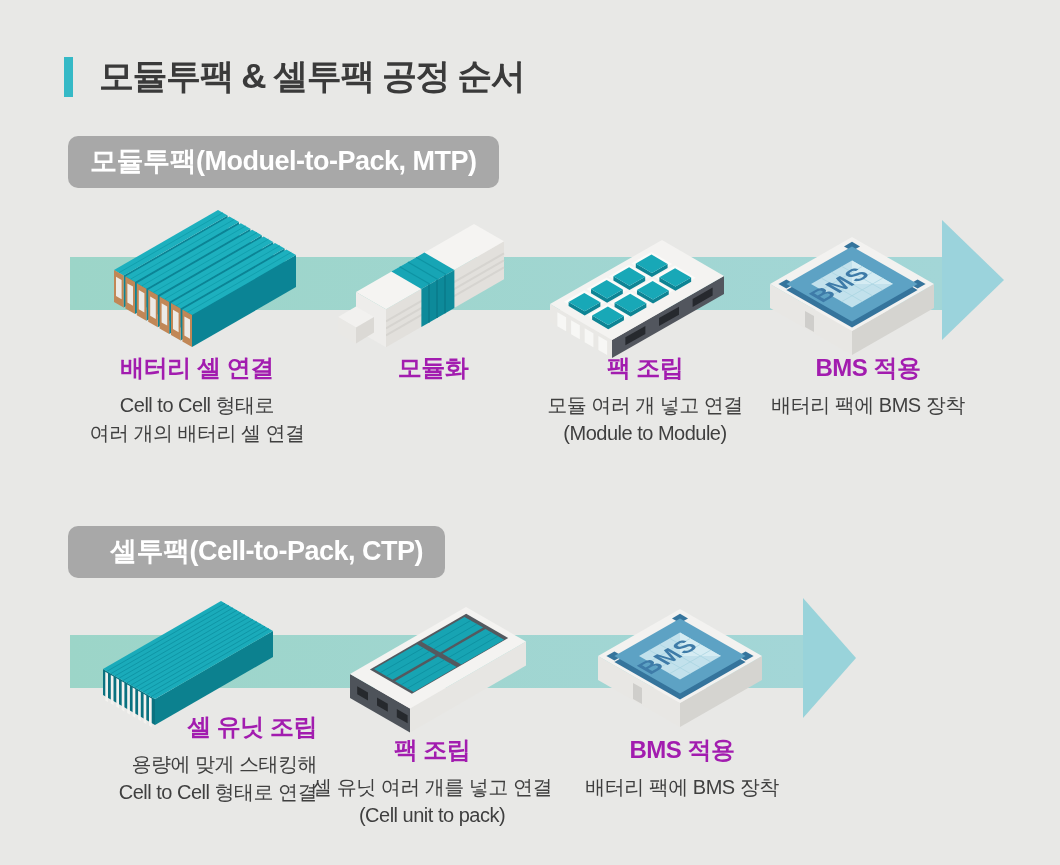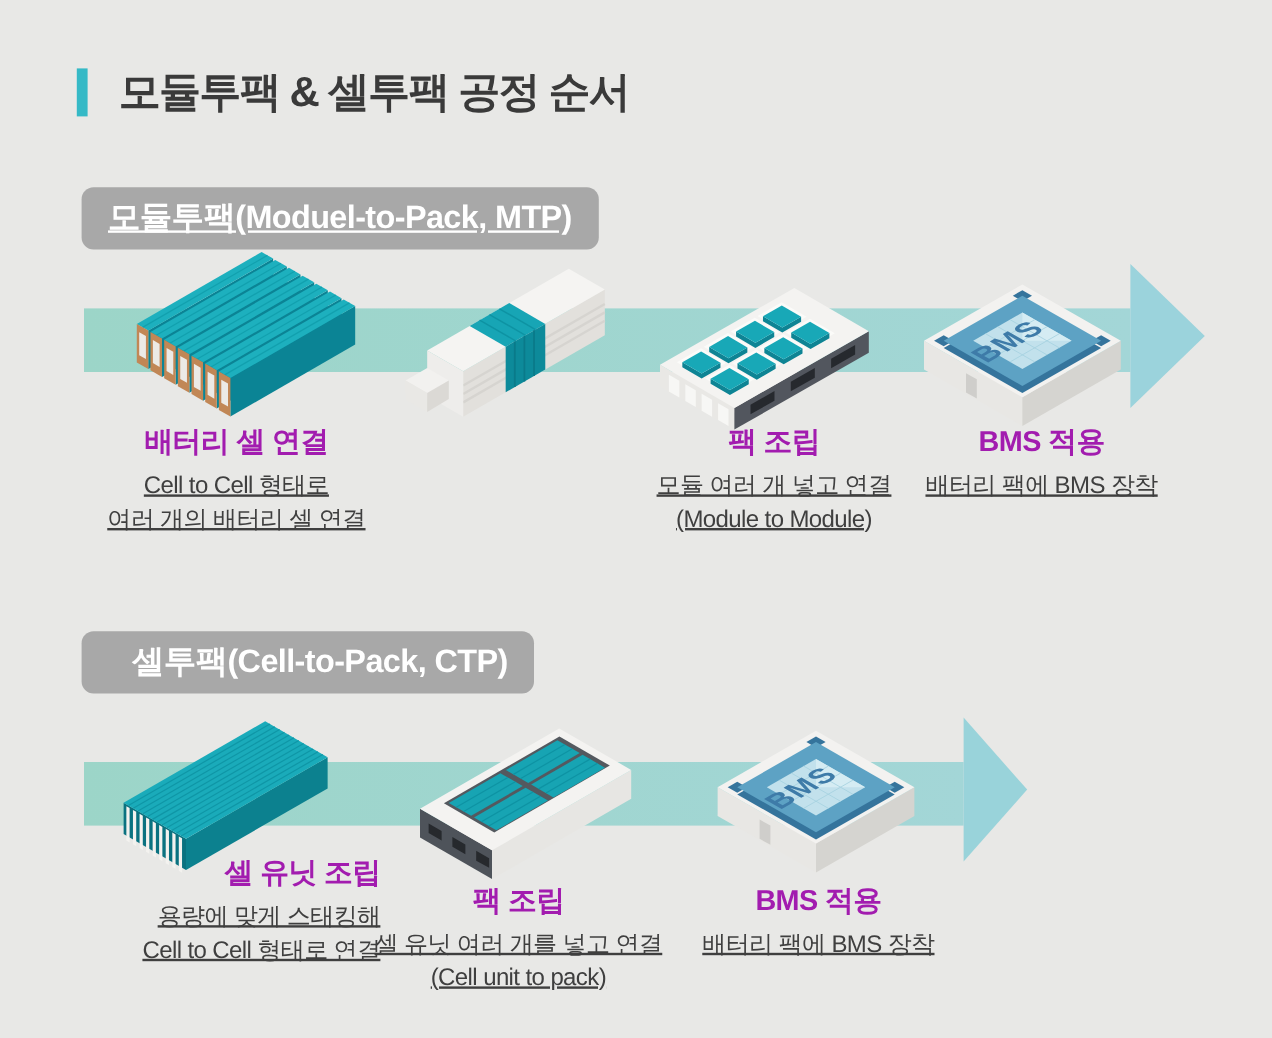--- a/index.html
+++ b/index.html
@@ -10,33 +10,33 @@
   .title-text{margin:0;font-size:35px;font-weight:700;color:#3a3a3a;letter-spacing:-1.5px;}
   .pill{position:absolute;background:#a8a8a8;color:#ffffff;font-size:27px;font-weight:700;
         padding:7px 22px 9px 22px;border-radius:10px;letter-spacing:-0.5px;white-space:nowrap;}
   .band{position:absolute;height:53px;background:linear-gradient(90deg,#9cd5c8 0%,#a3d6d7 100%);}
   .ahead{position:absolute;width:0;height:0;border-top:60px solid transparent;border-bottom:60px solid transparent;}
   .ahead1{border-left:62px solid #9bd3dc;}
   .ahead2{border-left:53px solid #99d3da;}
   .icon{position:absolute;}
   .step{position:absolute;text-align:center;}
   .step-title{font-size:24px;font-weight:700;color:#a21caf;letter-spacing:-0.5px;margin-bottom:7px;}
-  .step-desc{font-size:20px;color:#3f3f3f;line-height:28px;letter-spacing:-0.5px;white-space:pre-line;text-decoration:underline;}
+  .step-desc{font-size:20px;color:#3f3f3f;line-height:28px;letter-spacing:-0.5px;white-space:pre-line;}
 </style>
 </head>
 <body>
 
 <div id="canvas">
 
   <div class="main-title">
     <div class="accent"></div>
     <h1 class="title-text">모듈투팩 &amp; 셀투팩 공정 순서</h1>
   </div>
 
-  <div class="pill" style="left:68px;top:156px;text-decoration:underline;">모듈투팩(Moduel-to-Pack, MTP)</div>
+  <div class="pill" style="left:68px;top:136px;">모듈투팩(Moduel-to-Pack, MTP)</div>
 
   <div class="band" style="left:70px;top:257px;width:872px;"></div>
   <div class="ahead ahead1" style="left:942px;top:220px;"></div>
 
   <svg class="icon" style="left:100px;top:210px;" width="200" height="140" viewBox="0 0 200 140">
     <defs>
       <g id="cellbar">
         <polygon points="9.6,5.5 113.6,-54.5 113.6,-86.5 9.6,-26.5" fill="#0b8495"></polygon>
         <polygon points="0,-32 9.6,-26.5 113.6,-86.5 104,-92" fill="#1db0be"></polygon>
         <line x1="4.8" y1="-29.2" x2="108.8" y2="-89.2" stroke="#12a0ae" stroke-width="1"></line>
@@ -124,20 +124,21 @@
     <line x1="81.75" y1="46.4" x2="122.75" y2="69.9" stroke="#a6d2e0" stroke-width="0.7"></line>
     <text transform="matrix(0.82,-0.47,0.82,0.47,62,83)" font-size="26" font-weight="bold" fill="#3e7ba8" letter-spacing="1">BMS</text>
   </svg>
 
   <div class="step" style="left:72px;top:352px;width:250px;">
     <div class="step-title">배터리 셀 연결</div>
     <div class="step-desc">Cell to Cell 형태로
 여러 개의 배터리 셀 연결</div>
   </div>
   <div class="step" style="left:315px;top:352px;width:236px;">
+    <div class="step-title">모듈화</div>
   </div>
   <div class="step" style="left:525px;top:352px;width:240px;">
     <div class="step-title">팩 조립</div>
     <div class="step-desc">모듈 여러 개 넣고 연결
 (Module to Module)</div>
   </div>
   <div class="step" style="left:750px;top:352px;width:236px;">
     <div class="step-title">BMS 적용</div>
     <div class="step-desc">배터리 팩에 BMS 장착</div>
   </div>

